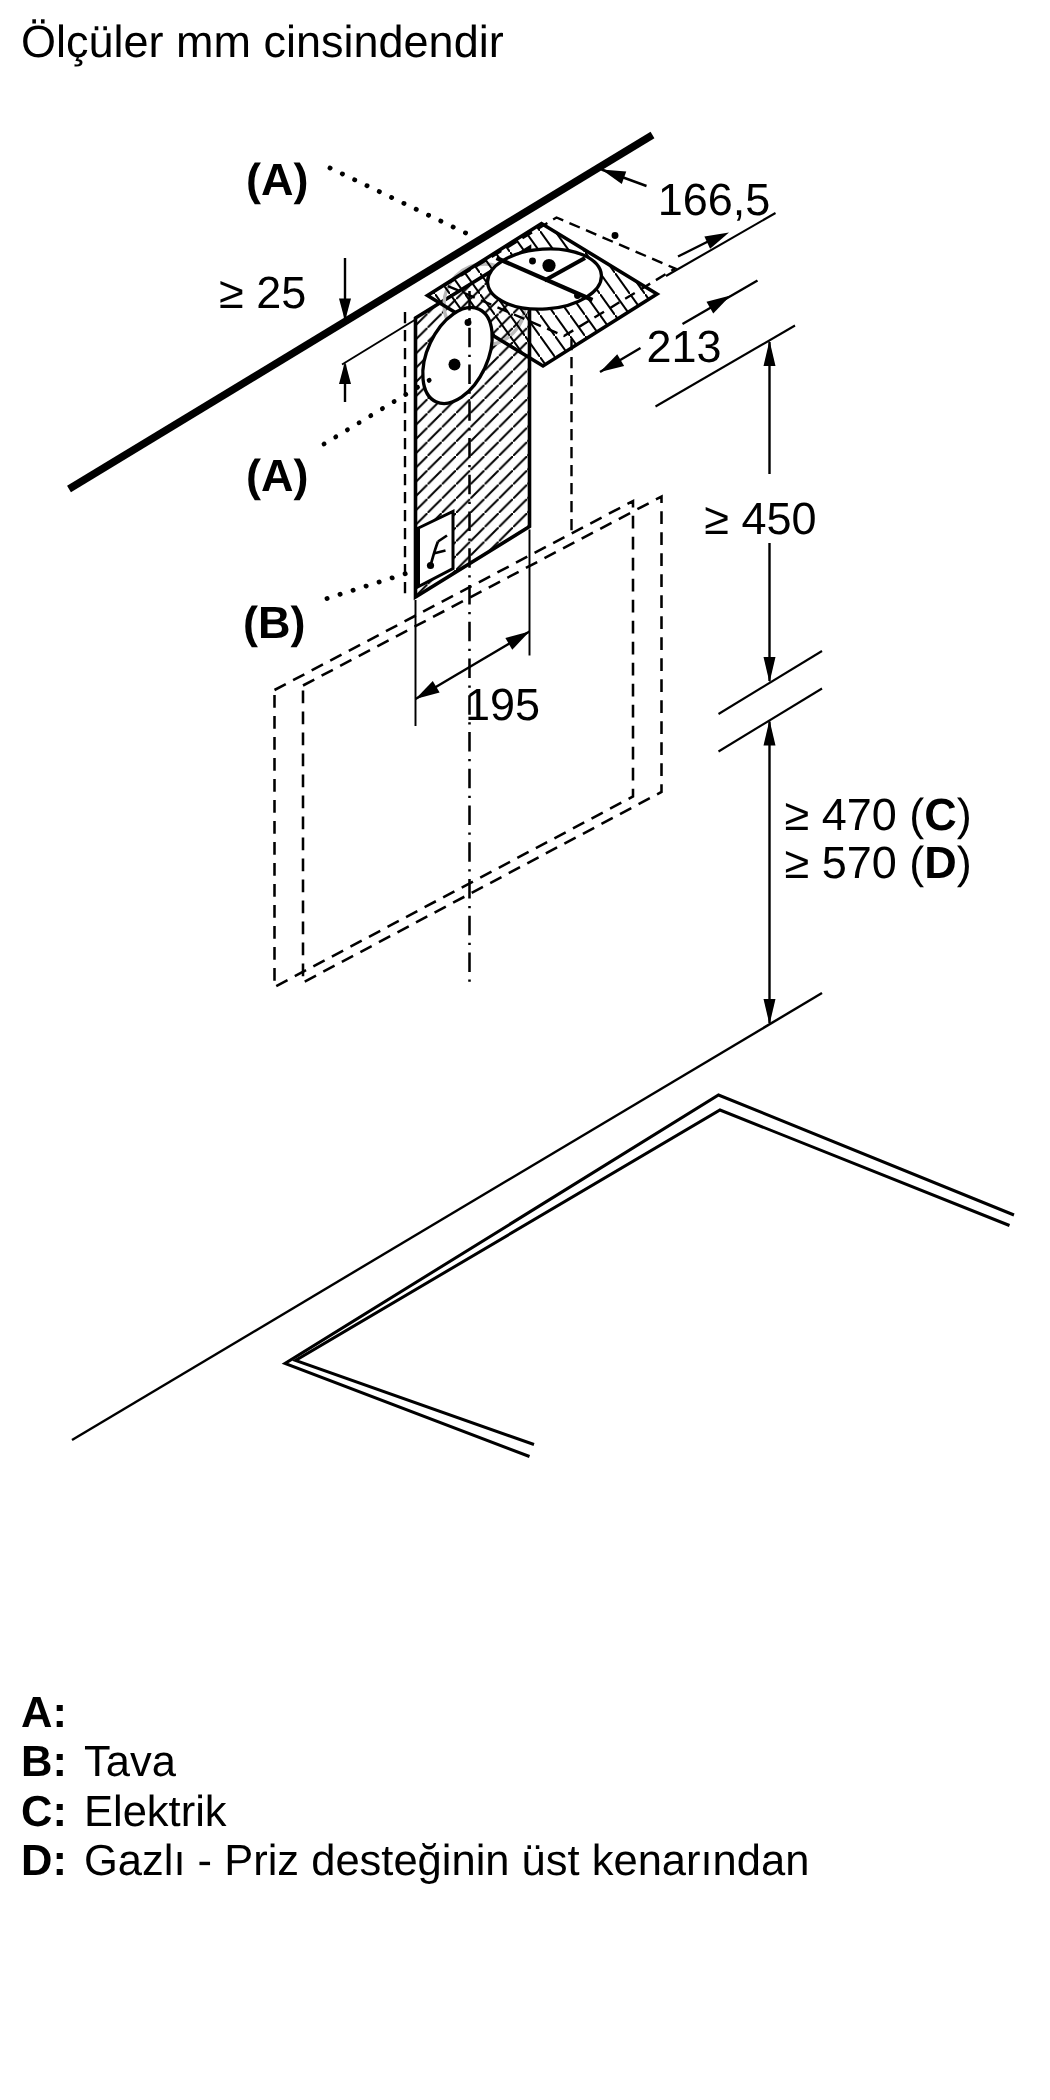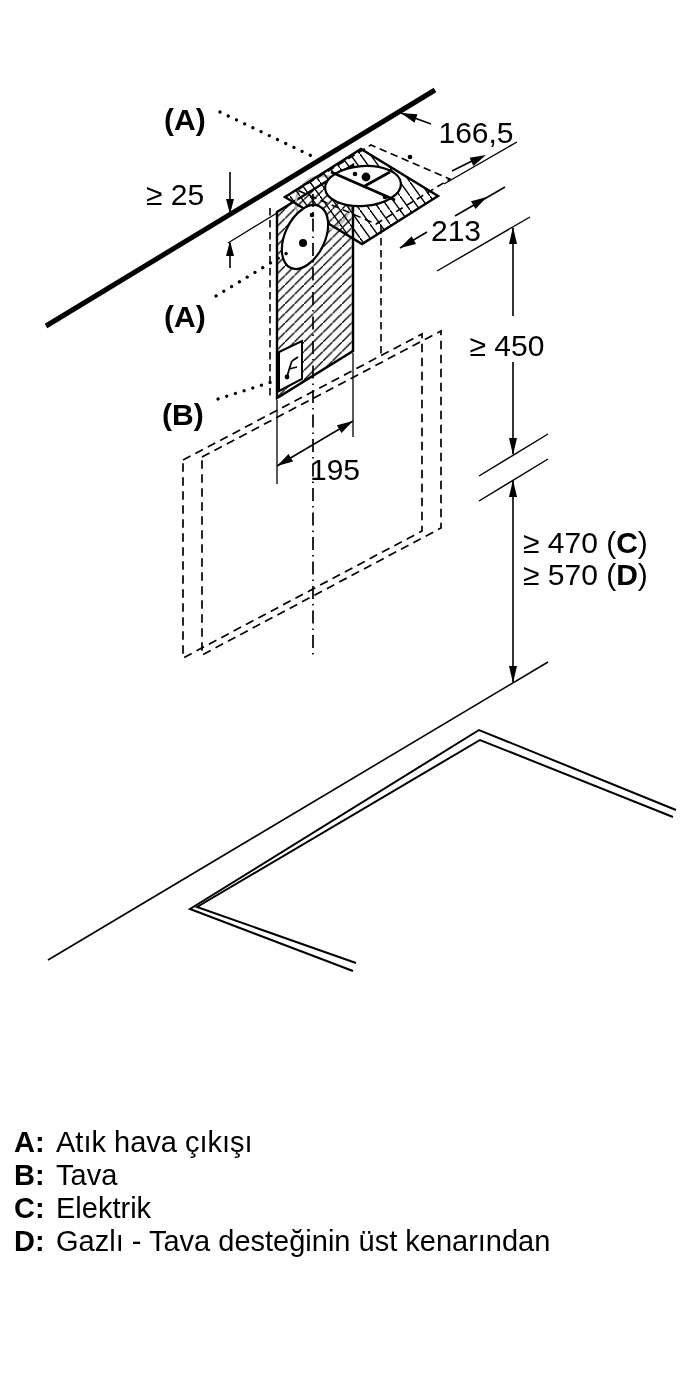--- a/index.html
+++ b/index.html
@@ -28,20 +28,21 @@
   }
   .legend-row{display:flex;}
   .lkey{font-weight:bold;min-width:42px;}
   .ltext{font-weight:400;white-space:nowrap;}
 </style>
 </head>
 <body>
 
 <div class="stage">
 
+  <div class="title">Ölçüler mm cinsindendir</div>
 
   <svg width="700" height="1110" viewBox="0 0 700 1110" style="position:absolute;left:0;top:0" xmlns="http://www.w3.org/2000/svg">
 
     <defs>
 
       <pattern id="hw" width="9.5" height="9.5" patternUnits="userSpaceOnUse">
         <path d="M0,9.5 L9.5,0" stroke="#000" stroke-width="1.35" fill="none"></path>
       </pattern>
 
       <pattern id="hc" width="10" height="14" patternUnits="userSpaceOnUse">
@@ -174,29 +175,28 @@
     </g>
 
     <text class="callout-text" x="164" y="130">(A)</text>
     <text class="callout-text" x="164" y="327">(A)</text>
     <text class="callout-text" x="162" y="425">(B)</text>
   </svg>
 
   <div class="legend">
     <div class="legend-row">
       <span class="lkey">A:</span>
-      <span class="ltext">Atık hava çıkışı</span>
     </div>
     <div class="legend-row">
       <span class="lkey">B:</span>
       <span class="ltext">Tava</span>
     </div>
     <div class="legend-row">
       <span class="lkey">C:</span>
       <span class="ltext">Elektrik</span>
     </div>
     <div class="legend-row">
       <span class="lkey">D:</span>
-      <span class="ltext">Gazlı - Tava desteğinin üst kenarından</span>
+      <span class="ltext">Gazlı - Priz desteğinin üst kenarından</span>
     </div>
   </div>
 
 </div>
 
 </body></html>

